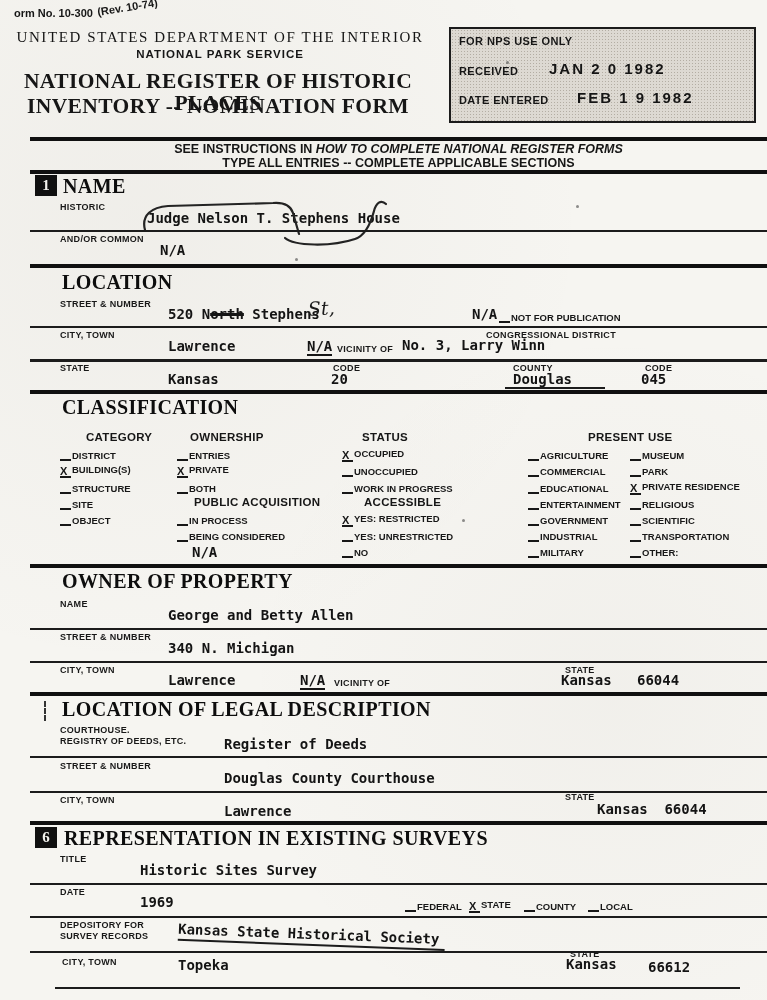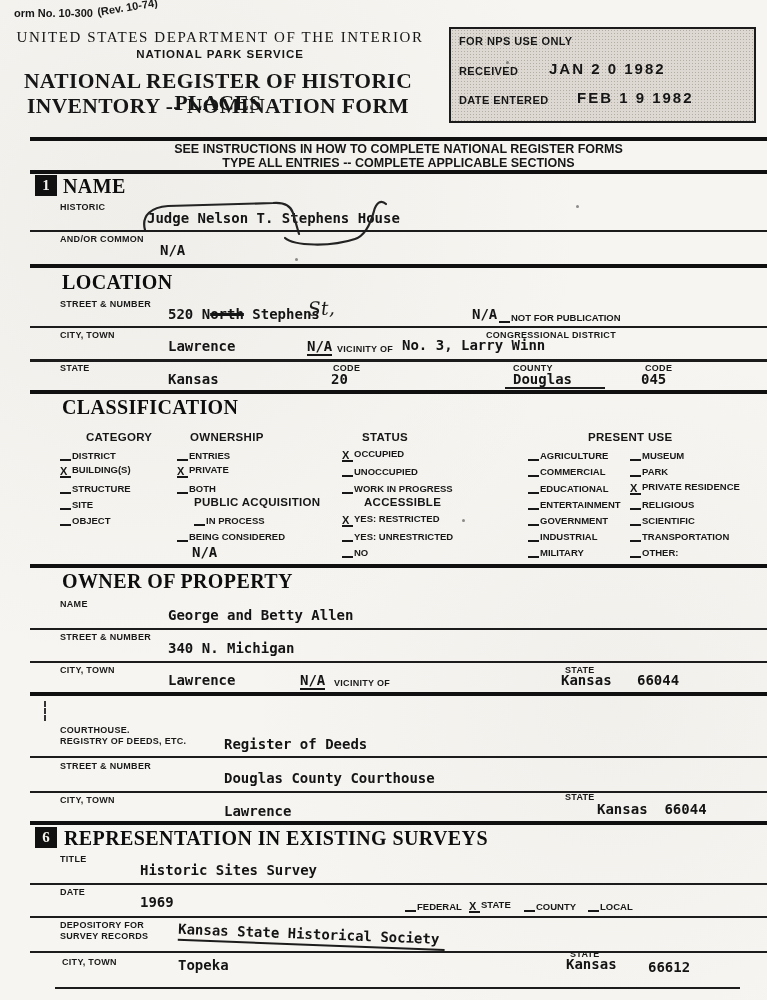--- a/index.html
+++ b/index.html
@@ -47,21 +47,21 @@
 
   <div class="npsbox">
     <div class="t" style="left:8px;top:7px">FOR NPS USE ONLY</div>
     <div class="t" style="left:8px;top:37px">RECEIVED</div>
     <div class="stamp" style="left:98px;top:32px">JAN 2 0 1982</div>
     <div class="t" style="left:8px;top:66px">DATE ENTERED</div>
     <div class="stamp" style="left:126px;top:61px">FEB 1 9 1982</div>
   </div>
 
   <div class="hline thick" style="left:30px;top:137px;width:737px"></div>
-  <div class="abs center" style="left:30px;top:143px;width:737px;font:bold 12.5px/1 'Liberation Sans',sans-serif"><span>SEE INSTRUCTIONS IN </span><span style="">HOW TO COMPLETE NATIONAL REGISTER FORMS</span></div>
+  <div class="abs center" style="left:30px;top:143px;width:737px;font:bold 12.5px/1 'Liberation Sans',sans-serif"><span>SEE INSTRUCTIONS IN </span><span style="font-style:italic">HOW TO COMPLETE NATIONAL REGISTER FORMS</span></div>
   <div class="abs center" style="left:30px;top:157px;width:737px;font:bold 12.5px/1 'Liberation Sans',sans-serif">TYPE ALL ENTRIES -- COMPLETE APPLICABLE SECTIONS</div>
   <div class="hline thick" style="left:30px;top:170px;width:737px"></div>
 
   <div class="numbox" style="left:35px;top:175px">1</div>
   <div class="sechead" style="left:63px;top:176px">NAME</div>
   <div class="lbl" style="left:60px;top:202px">HISTORIC</div>
   <div class="typed" style="left:147px;top:211px">Judge Nelson T. Stephens House</div>
   <svg class="abs" style="left:135px;top:196px" width="260" height="54" viewBox="0 0 260 54">
     <path d="M 10 34 C 6 19 17 11 33 10 L 138 7 C 151 6 156 11 158 17 L 164 38" fill="none" stroke="#232323" stroke-width="2.2" stroke-linecap="round"></path>
     <path d="M 150 42 C 159 50 196 51 220 43 C 229 40 235 30 239 15 C 241 7 246 3 251 8" fill="none" stroke="#232323" stroke-width="2.2" stroke-linecap="round"></path>
@@ -105,21 +105,21 @@
   <div class="ck" style="left:60px;top:449px"><span class="mark"></span><span>DISTRICT</span></div>
   <div class="ck" style="left:60px;top:465px"><span class="mark">X</span><span>BUILDING(S)</span></div>
   <div class="ck" style="left:60px;top:482px"><span class="mark"></span><span>STRUCTURE</span></div>
   <div class="ck" style="left:60px;top:498px"><span class="mark"></span><span>SITE</span></div>
   <div class="ck" style="left:60px;top:514px"><span class="mark"></span><span>OBJECT</span></div>
 
   <div class="ck" style="left:177px;top:449px"><span class="mark"></span><span>ENTRIES</span></div>
   <div class="ck" style="left:177px;top:465px"><span class="mark">X</span><span>PRIVATE</span></div>
   <div class="ck" style="left:177px;top:482px"><span class="mark"></span><span>BOTH</span></div>
   <div class="colhead" style="left:194px;top:497px">PUBLIC ACQUISITION</div>
-  <div class="ck" style="left:194px;top:514px"><span class="mark"></span><span>IN PROCESS</span></div>
+  <div class="ck" style="left:177px;top:514px"><span class="mark"></span><span>IN PROCESS</span></div>
   <div class="ck" style="left:177px;top:530px"><span class="mark"></span><span>BEING CONSIDERED</span></div>
   <div class="typed" style="left:192px;top:545px">N/A</div>
 
   <div class="ck" style="left:342px;top:449px"><span class="mark">X</span><span>OCCUPIED</span></div>
   <div class="ck" style="left:342px;top:465px"><span class="mark"></span><span>UNOCCUPIED</span></div>
   <div class="ck" style="left:342px;top:482px"><span class="mark"></span><span>WORK IN PROGRESS</span></div>
   <div class="colhead" style="left:364px;top:497px">ACCESSIBLE</div>
   <div class="ck" style="left:342px;top:514px"><span class="mark">X</span><span>YES: RESTRICTED</span></div>
   <div class="ck" style="left:342px;top:530px"><span class="mark"></span><span>YES: UNRESTRICTED</span></div>
   <div class="ck" style="left:342px;top:546px"><span class="mark"></span><span>NO</span></div>
@@ -152,20 +152,21 @@
   <div class="lbl" style="left:60px;top:665px">CITY, TOWN</div>
   <div class="typed" style="left:168px;top:673px">Lawrence</div>
   <div class="typed ul" style="left:300px;top:673px">N/A</div>
   <div class="lbl" style="left:334px;top:678px">VICINITY OF</div>
   <div class="lbl" style="left:565px;top:665px">STATE</div>
   <div class="typed" style="left:561px;top:673px">Kansas</div>
   <div class="typed" style="left:637px;top:673px">66044</div>
   <div class="hline thick" style="left:30px;top:692px;width:737px"></div>
 
   <div class="dash-artifact" style="left:44px;top:701px"></div>
+  <div class="sechead" style="left:62px;top:699px">LOCATION OF LEGAL DESCRIPTION</div>
   <div class="lbl" style="left:60px;top:725px">COURTHOUSE.</div>
   <div class="lbl" style="left:60px;top:736px">REGISTRY OF DEEDS, ETC.</div>
   <div class="typed" style="left:224px;top:737px">Register of Deeds</div>
   <div class="hline" style="left:30px;top:756px;width:737px"></div>
   <div class="lbl" style="left:60px;top:761px">STREET &amp; NUMBER</div>
   <div class="typed" style="left:224px;top:771px">Douglas County Courthouse</div>
   <div class="hline" style="left:30px;top:791px;width:737px"></div>
   <div class="lbl" style="left:60px;top:795px">CITY, TOWN</div>
   <div class="typed" style="left:224px;top:804px">Lawrence</div>
   <div class="lbl" style="left:565px;top:792px">STATE</div>

